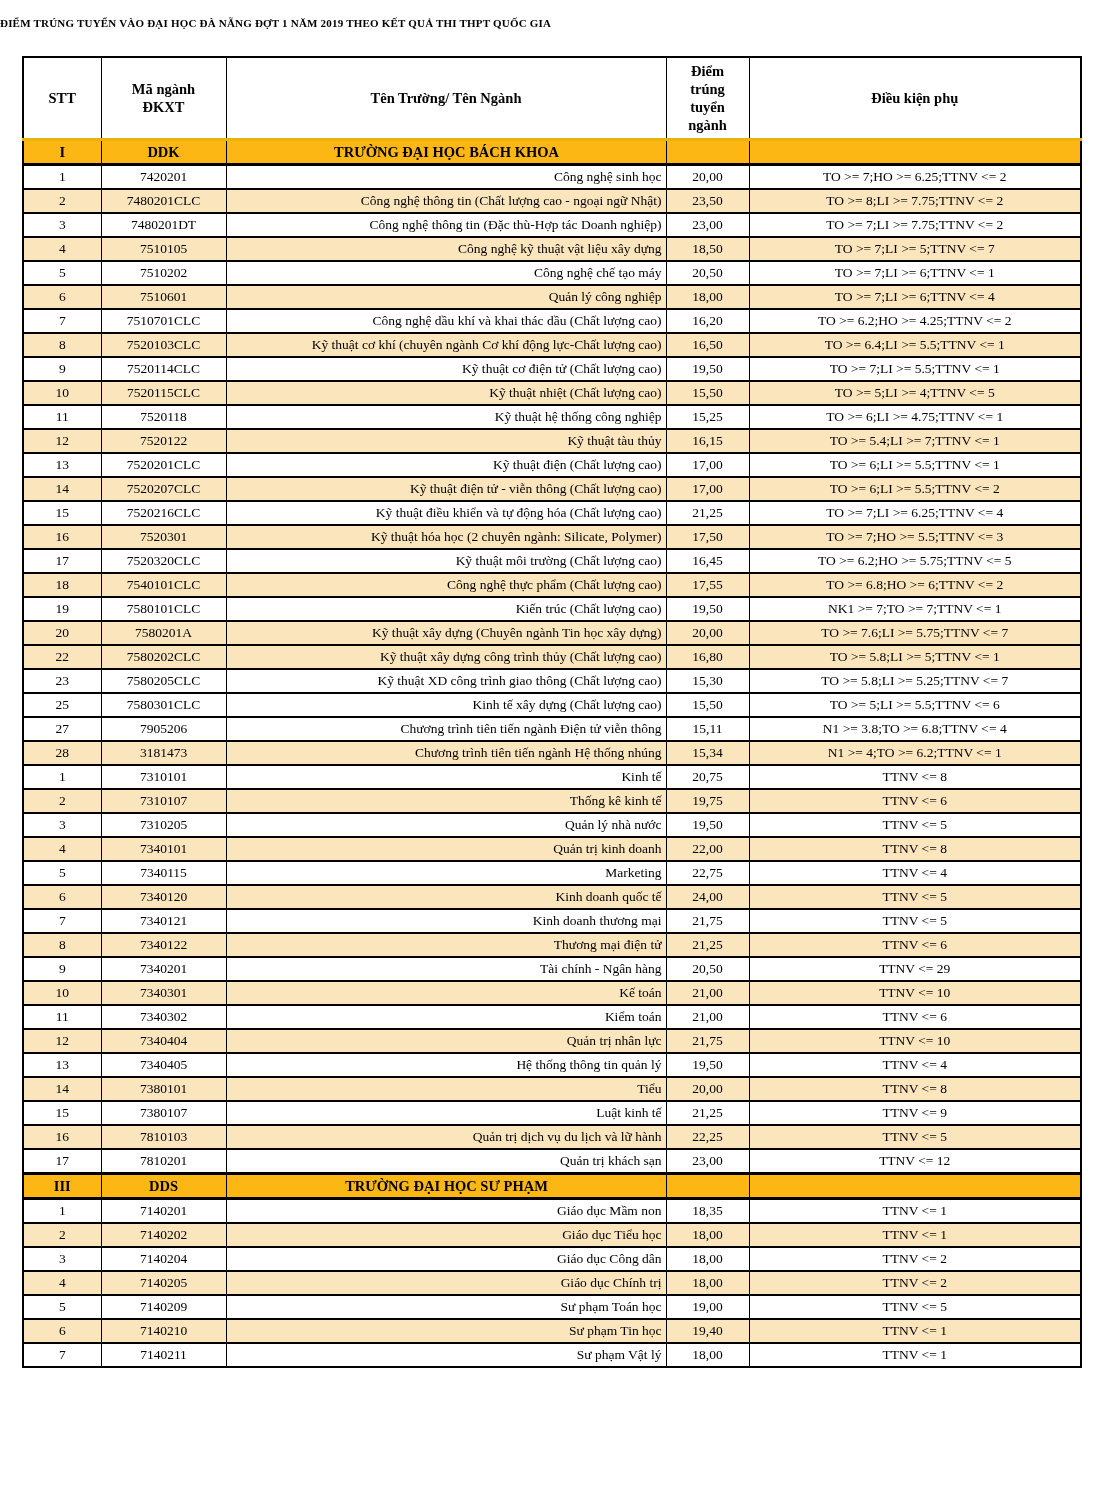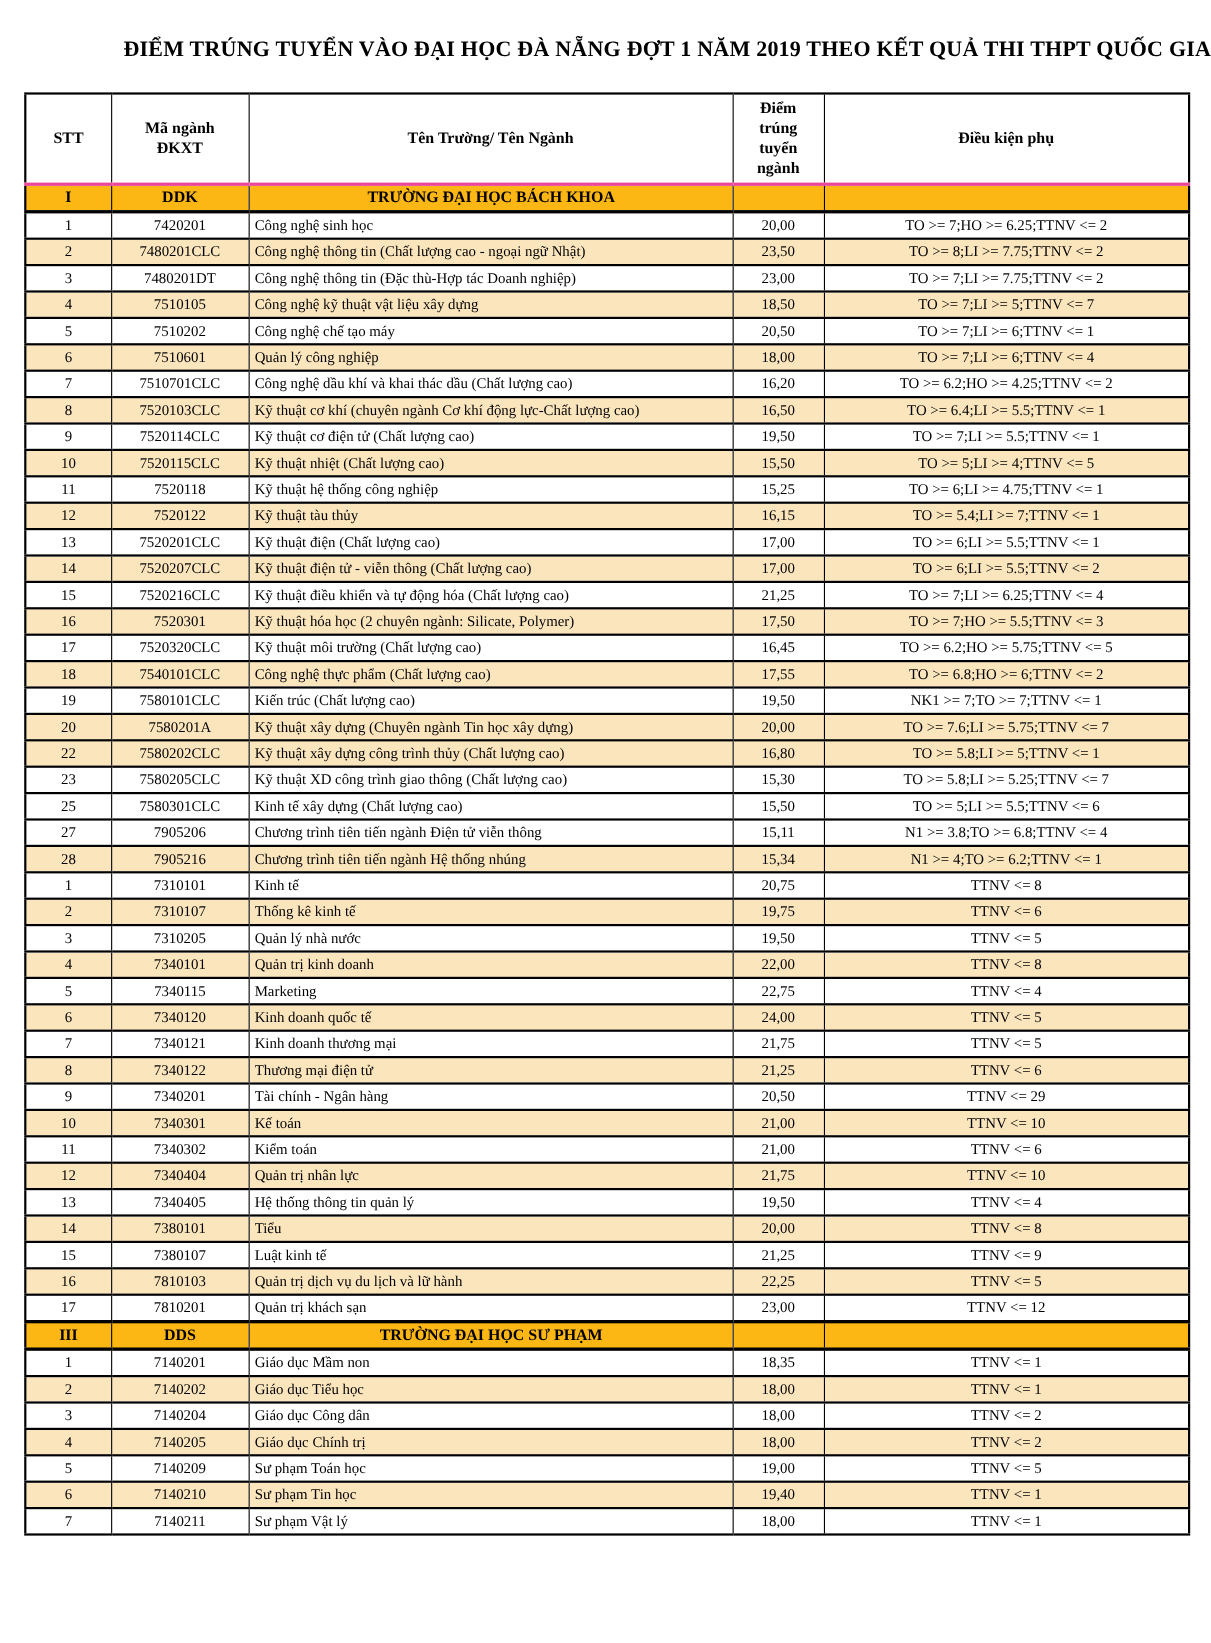--- a/index.html
+++ b/index.html
@@ -1,25 +1,25 @@
 <!DOCTYPE html>
 <html style="--section-bg: #FDB714; --alt-bg: #FBE5BD;"><head>
 <meta charset="utf-8">
 <style>
   html,body { margin:0; padding:0; background:#ffffff; }
   body { width:1101px; min-height:1494px; font-family:"Liberation Serif", serif; color:#000; }
   .page { width:1101px; }
-  .doc-title { text-align:right; font-weight:bold; font-size:20px; padding-top:34px; letter-spacing:.2px; }
+  .doc-title { text-align:left; font-weight:bold; font-size:11px; padding-top:17px; letter-spacing:.2px; }
   table.score-table { border-collapse:collapse; table-layout:fixed; width:1058px; margin:27px 21px 0 22px; border:2.5px solid #000; }
   col.c-stt{width:78px} col.c-code{width:125px} col.c-name{width:440px} col.c-score{width:83px} col.c-cond{width:332px}
   th,td { border-left:1.5px solid #000; border-right:1.5px solid #000; border-top:2.2px solid #000; border-bottom:2.2px solid #000; overflow:hidden; }
-  thead th { font-weight:bold; font-size:14.5px; text-align:center; vertical-align:middle; white-space:pre-line; line-height:1.25; padding:3px 2px; height:74px; border-bottom:3px solid #ec4899; }
+  thead th { font-weight:bold; font-size:14.5px; text-align:center; vertical-align:middle; white-space:pre-line; line-height:1.25; padding:3px 2px; height:74px; border-bottom:3px solid #eab308; }
   tbody td { font-size:13.5px; line-height:1.12; padding:1px 4px; height:20px; vertical-align:middle; }
   td.stt, td.code, td.score, td.cond { text-align:center; }
-  td.name { text-align:left; padding-left:5px; }
+  td.name { text-align:right; padding-left:5px; }
   tr.section-row td { background:var(--section-bg); font-weight:bold; font-size:14.5px; border-top:3px solid #000; border-bottom:3px solid #000; }
   tr.section-row td.name { text-align:center; }
   tr.alt td { background:var(--alt-bg); }
 </style>
 </head>
 <body>
 
 <div class="page">
   <div class="doc-title">ĐIỂM TRÚNG TUYỂN VÀO ĐẠI HỌC ĐÀ NẴNG ĐỢT 1 NĂM 2019 THEO KẾT QUẢ THI THPT QUỐC GIA</div>
 
@@ -215,21 +215,21 @@
         </tr>
         <tr class="">
           <td class="stt">27</td>
           <td class="code">7905206</td>
           <td class="name">Chương trình tiên tiến ngành Điện tử viễn thông</td>
           <td class="score">15,11</td>
           <td class="cond">N1 &gt;= 3.8;TO &gt;= 6.8;TTNV &lt;= 4</td>
         </tr>
         <tr class="alt">
           <td class="stt">28</td>
-          <td class="code">7905216</td>
+          <td class="code">3181473</td>
           <td class="name">Chương trình tiên tiến ngành Hệ thống nhúng</td>
           <td class="score">15,34</td>
           <td class="cond">N1 &gt;= 4;TO &gt;= 6.2;TTNV &lt;= 1</td>
         </tr>
         <tr class="">
           <td class="stt">1</td>
           <td class="code">7310101</td>
           <td class="name">Kinh tế</td>
           <td class="score">20,75</td>
           <td class="cond">TTNV &lt;= 8</td>

